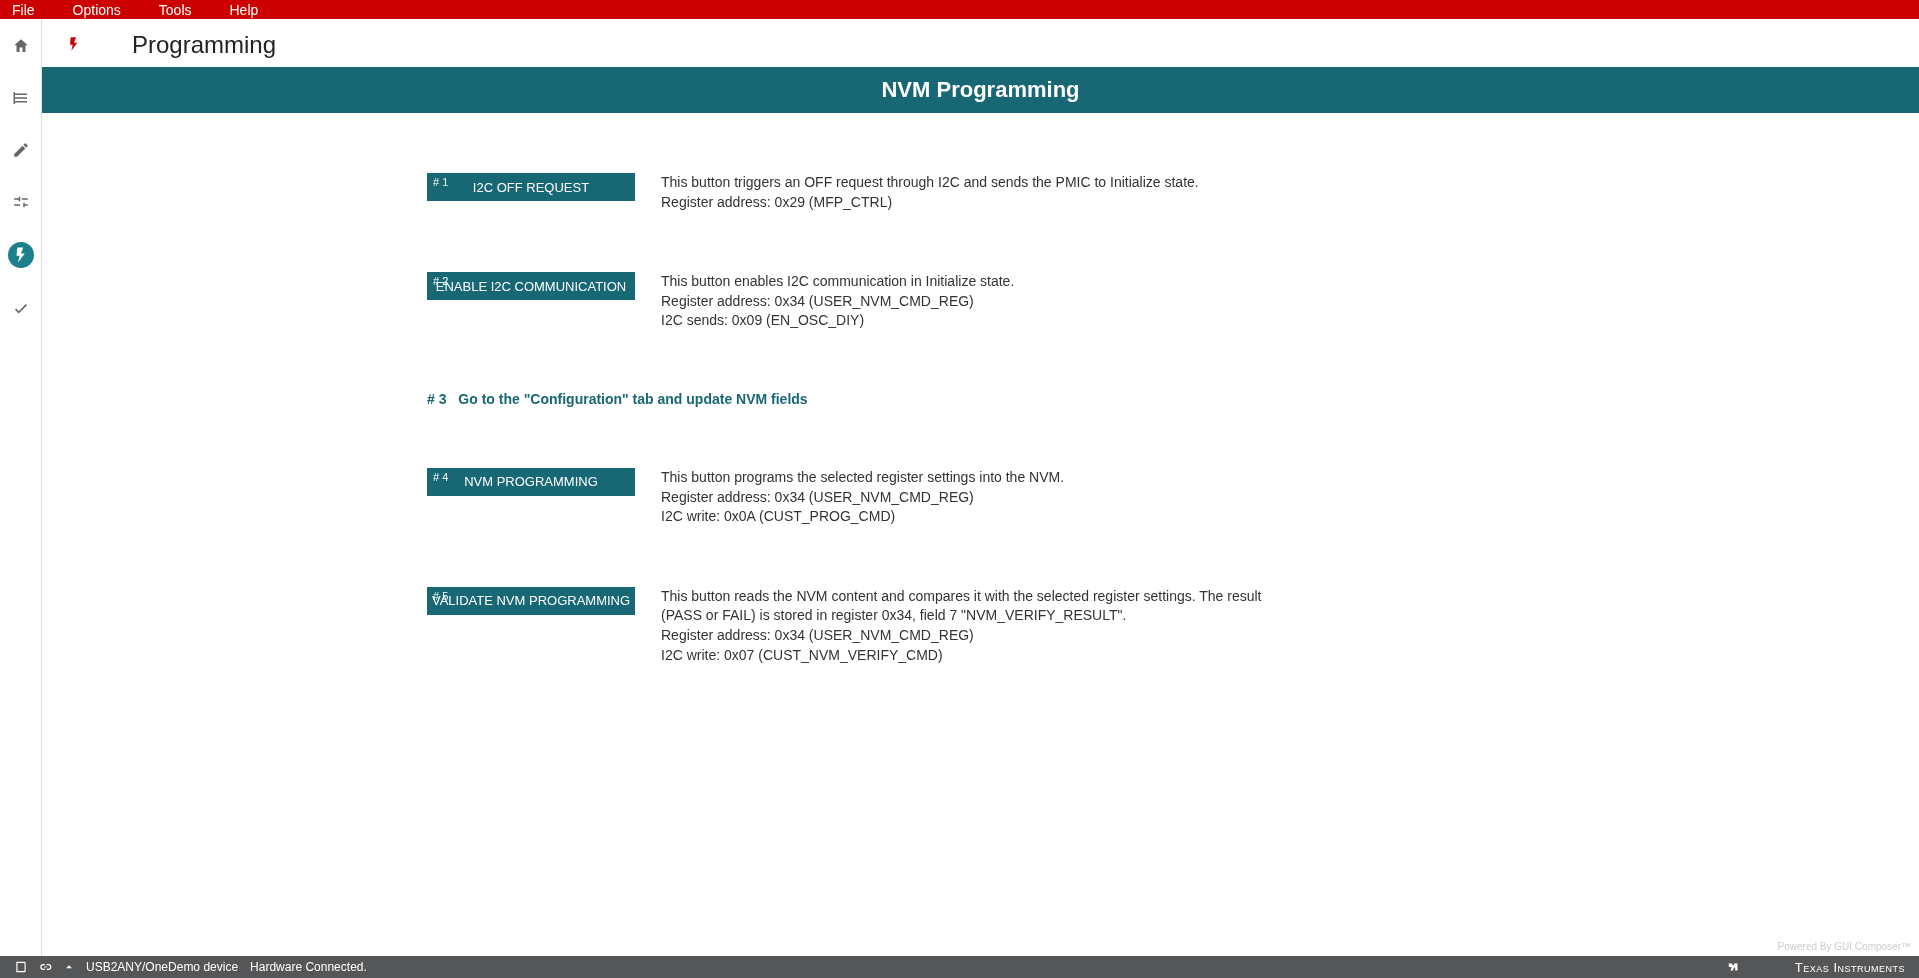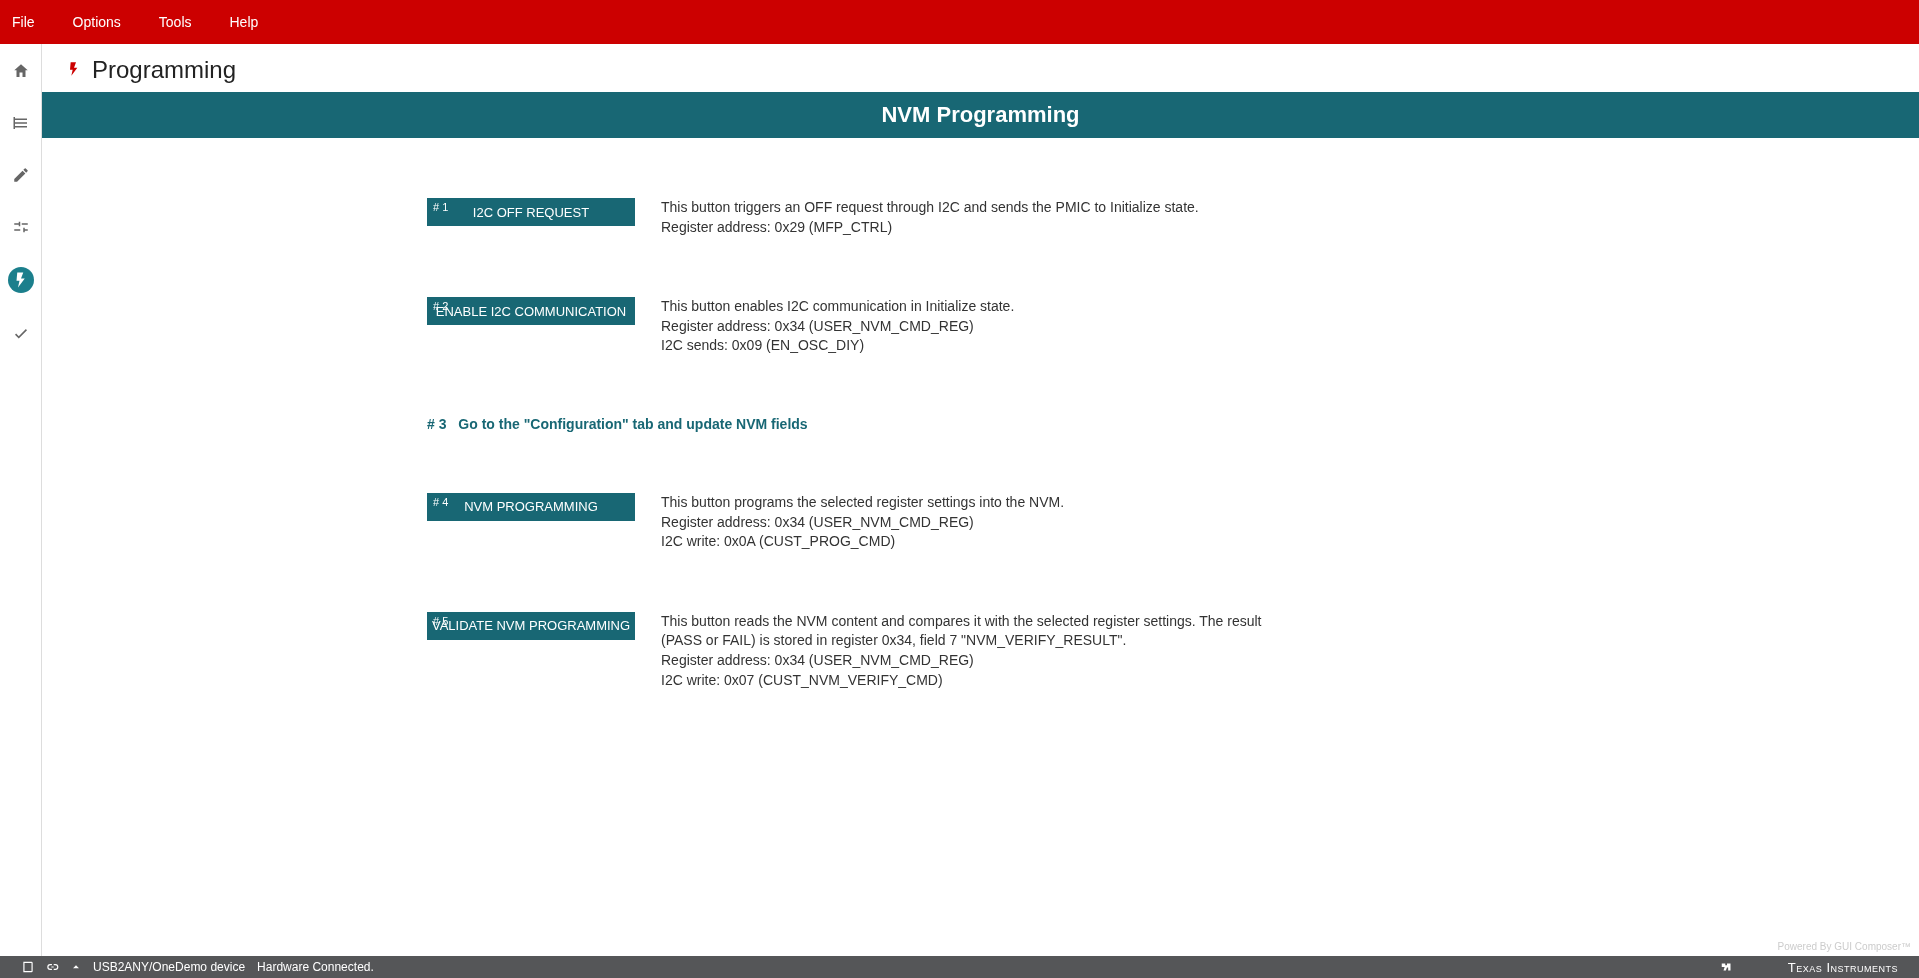--- a/index.html
+++ b/index.html
@@ -1,54 +1,54 @@
 <!DOCTYPE html>
 <html><head>
 <meta charset="utf-8">
 <style>
 * { box-sizing: border-box; margin: 0; padding: 0; }
 body { font-family: Arial, Helvetica, sans-serif; font-size: 14px; color: #333; overflow: hidden; }
 .app { display: flex; flex-direction: column; height: 978px; width: 1919px; }
 
 
-.menubar { background: #cc0000; height: 44px; display: flex; align-items: center; padding: 0 12px; }
+.menubar { background: #cc0000; height: 19px; display: flex; align-items: center; padding: 0 12px; }
 .menubar .menu-item { color: #fff; font-size: 14px; margin-right: 38px; cursor: pointer; }
 
 
 .body-row { flex: 1; display: flex; overflow: hidden; }
 
 
 .sidebar { width: 42px; background: #fff; border-right: 1px solid #ddd; display: flex; flex-direction: column; align-items: center; padding-top: 15px; gap: 28px; }
 .sidebar .side-icon { width: 24px; height: 24px; display: flex; align-items: center; justify-content: center; color: #666; cursor: pointer; }
 .sidebar .side-icon.active { background: #1b7f8c; color: #fff; border-radius: 50%; width: 26px; height: 26px; }
 .sidebar svg { width: 18px; height: 18px; fill: currentColor; }
 
 
 .content { flex: 1; display: flex; flex-direction: column; overflow: auto; position: relative; }
-.page-title-row { display: flex; align-items: center; padding: 12px 24px 8px 24px; }
+.page-title-row { display: flex; align-items: center; padding: 12px 24px 8px 24px; gap: 40px; }
 .page-title-row .bolt { color: #cc0000; margin-right: 10px; }
 .page-title-row .bolt svg { width: 16px; height: 20px; fill: #cc0000; }
 .page-title { font-size: 24px; font-weight: 400; color: #222; }
 
 .banner { background: #186774; color: #fff; text-align: center; padding: 10px 0; font-size: 22px; font-weight: bold; margin: 0 0 0 0; }
 
 .steps { padding: 60px 0 0 385px; }
 .step-row { display: flex; align-items: flex-start; margin-bottom: 60px; }
 .step-button { position: relative; width: 208px; height: 28px; background: #186774; color: #fff; display: flex; align-items: center; justify-content: center; font-size: 13px; font-weight: 400; margin-right: 26px; cursor: pointer; border: none; }
 .step-button .num { position: absolute; left: 6px; top: 3px; font-size: 11px; color: #fff; }
 .step-desc { max-width: 620px; font-size: 14px; color: #333; line-height: 1.4; }
 .step-desc .line { display: block; }
 
 .step-instruction { color: #186774; font-weight: bold; font-size: 14px; margin-bottom: 61px; }
 .step-instruction .inum { margin-right: 8px; font-weight: bold; }
 
 .powered { position: absolute; right: 8px; bottom: 4px; font-size: 10px; color: #ccc; }
 
 
-.statusbar { height: 22px; background: #555658; color: #fff; display: flex; align-items: center; padding: 0 21px; font-size: 12px; }
+.statusbar { height: 22px; background: #555658; color: #fff; display: flex; align-items: center; padding: 0 14px; font-size: 12px; }
 .statusbar .sb-icon { margin-right: 10px; display: inline-flex; align-items: center; }
 .statusbar .sb-icon svg { width: 14px; height: 14px; fill: #fff; }
 .statusbar .sb-text { margin-right: 12px; }
 .statusbar .spacer { flex: 1; }
 .statusbar .ti-logo { display: flex; align-items: center; font-size: 13px; font-variant: small-caps; letter-spacing: 0.5px; gap: 48px; }
 .statusbar .ti-logo svg { width: 18px; height: 14px; fill: #fff; margin-right: 4px; }
 </style>
 </head>
 <body>
 

